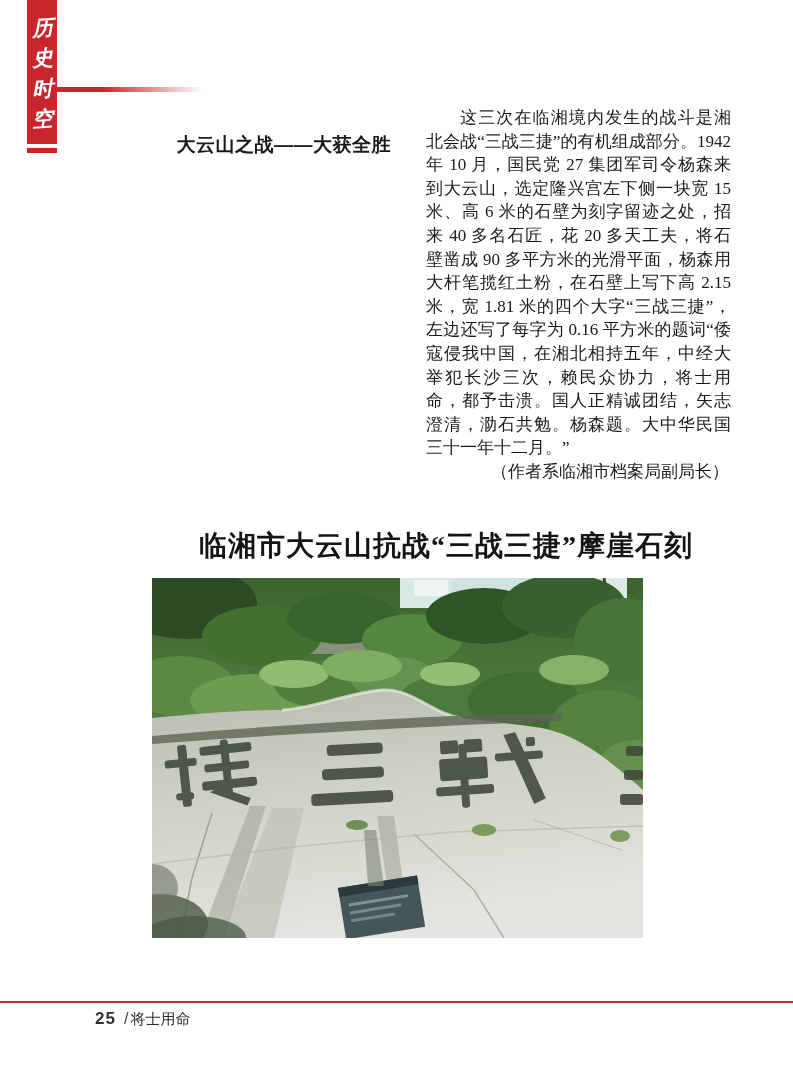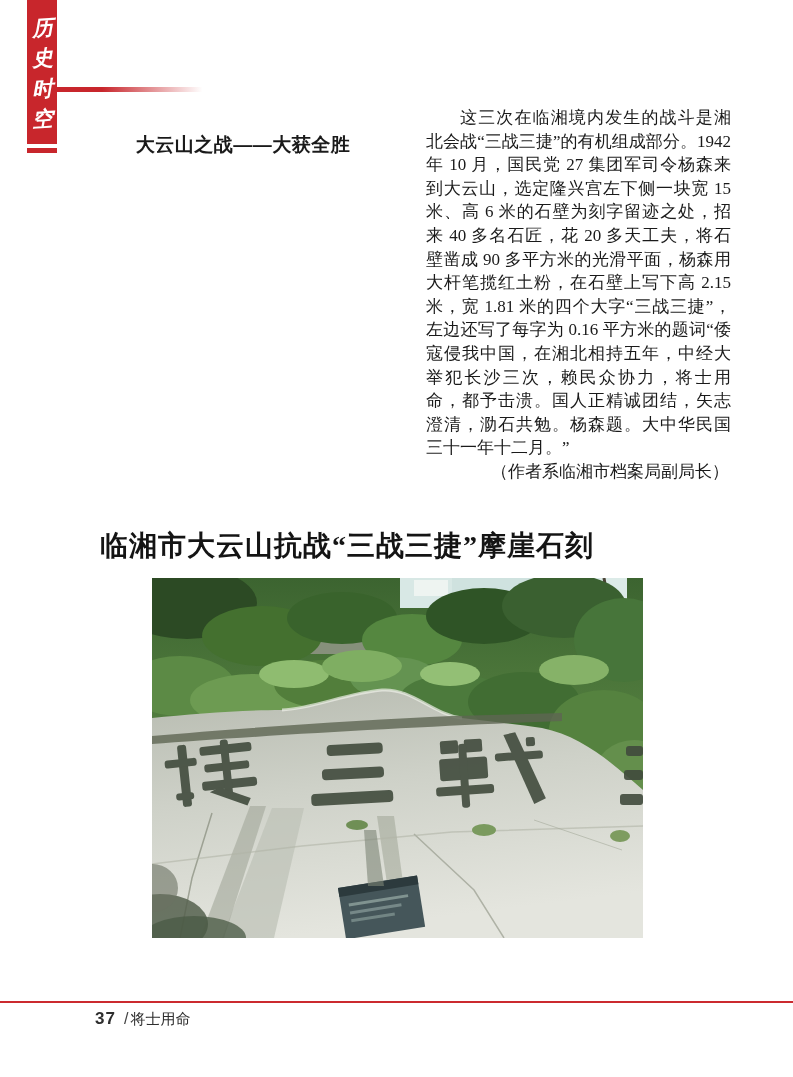--- a/index.html
+++ b/index.html
@@ -28,28 +28,28 @@
     position:absolute; left:57px; top:87px; width:150px; height:5px;
     background:linear-gradient(to right,#c8262c 0%,#c8262c 30%,rgba(200,38,44,0) 97%);
   }
   
   .col { position:absolute; top:106px; font-size:17px; line-height:23.6px; text-align:justify; }
   .col-left  { left:95px;  width:296px; }
   .col-right { left:426px; width:305px; }
   .col p.indent { text-indent:2em; }
   .col-heading {
     font-family:"Liberation Sans","DejaVu Sans",sans-serif;
-    font-weight:bold; font-size:19px; text-align:center;
+    font-weight:bold; font-size:19px; text-align:right;
     margin-top:27px; margin-bottom:13px; letter-spacing:0.5px;
   }
   .byline { text-align:right; padding-right:2px; }
   
   .caption-title {
     position:absolute; left:100px; top:527px; width:593px;
-    text-align:left; font-size:28px; font-weight:bold;
+    text-align:right; font-size:28px; font-weight:bold;
     font-family:"Liberation Serif","DejaVu Serif",serif;
     letter-spacing:1px; color:#141414;
   }
   .photo-wrap { position:absolute; left:152px; top:578px; width:491px; height:360px; }
   .photo-wrap svg { display:block; width:491px; height:360px; }
   
   .foot-rule { position:absolute; left:0; top:1001px; width:793px; height:2px; background:#cb2a2f; }
   .footer-text {
     position:absolute; left:95px; top:1009px;
     font-family:"Liberation Sans","DejaVu Sans",sans-serif;
@@ -211,17 +211,17 @@
       <g>
         <ellipse cx="8" cy="346" rx="48" ry="30" fill="#55604d" opacity="0.85"></ellipse>
         <ellipse cx="42" cy="360" rx="52" ry="22" fill="#4a5a44" opacity="0.75"></ellipse>
         <ellipse cx="0" cy="310" rx="26" ry="24" fill="#6a7263" opacity="0.6"></ellipse>
       </g>
     </svg>
   </div>
 
   <div class="foot-rule"></div>
   <div class="footer-text">
-    <span class="pagenum">37</span>
+    <span class="pagenum">25</span>
     <span class="sep">/</span><span>将士用命</span>
   </div>
 
 </div>
 
 </body></html>

